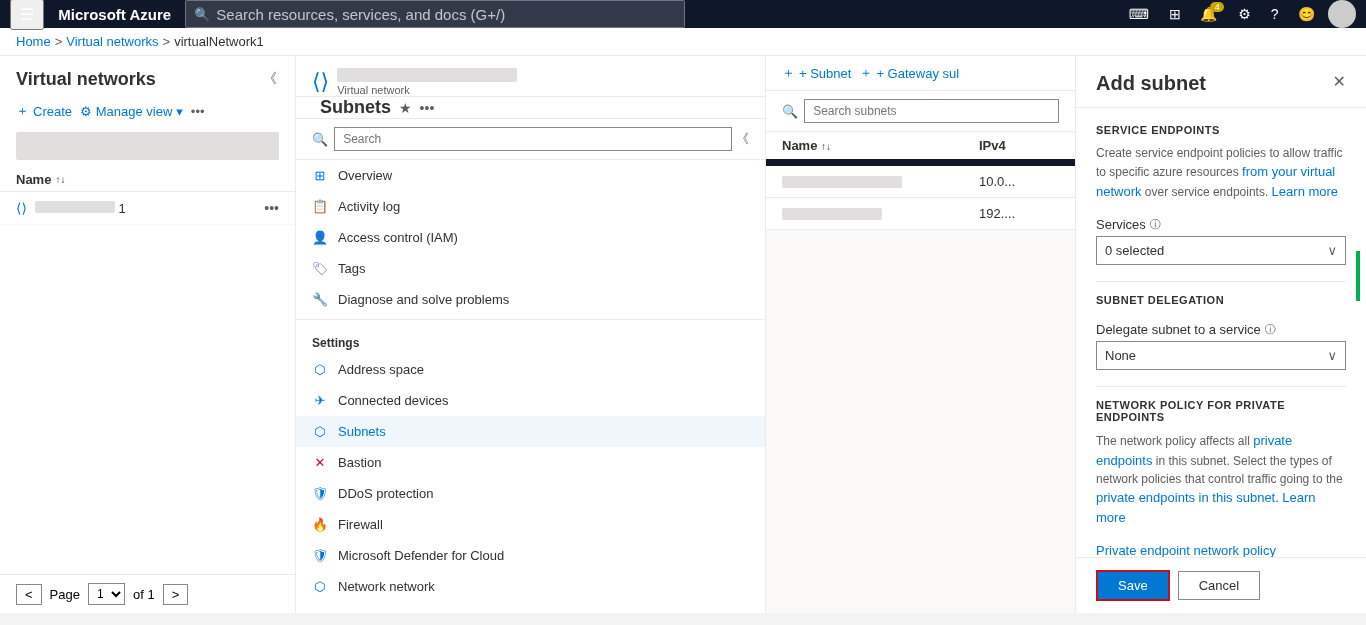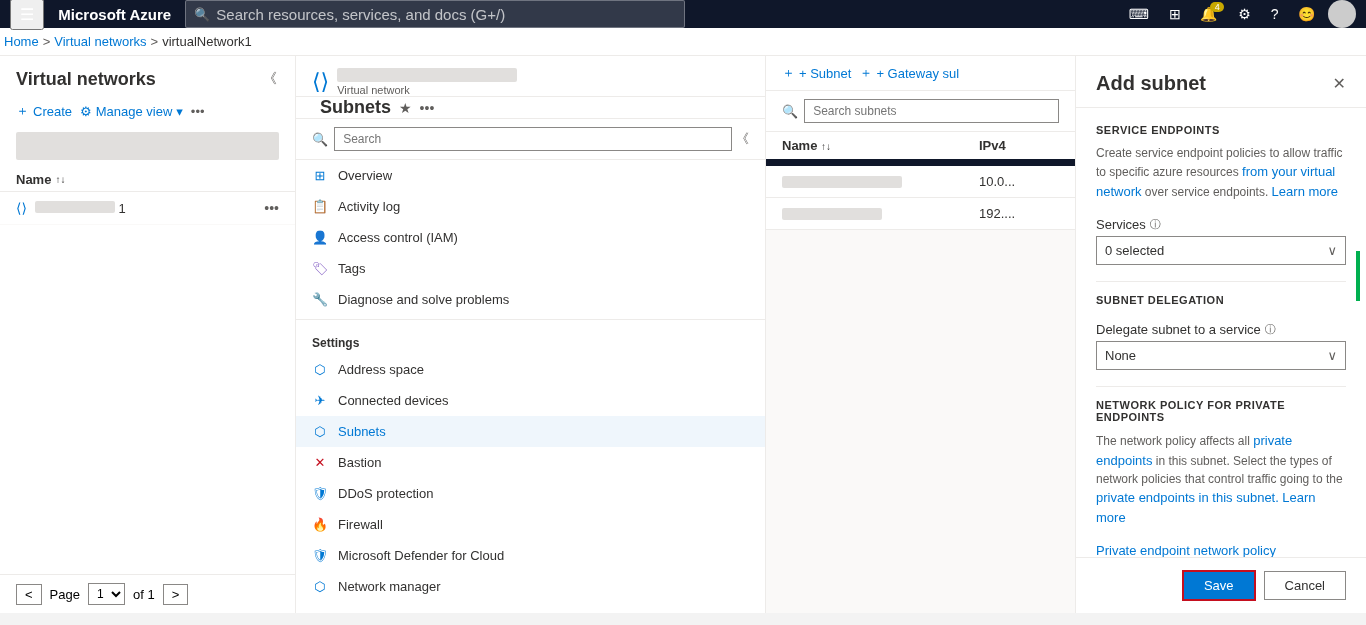--- a/index.html
+++ b/index.html
@@ -62,21 +62,21 @@
     .nav-avatar {
       width: 28px; height: 28px;
       border-radius: 50%;
       background: #ccc;
       cursor: pointer;
     }
 
     
     .breadcrumb {
       background: #fff;
-      padding: 6px 4px;
+      padding: 6px 16px;
       font-size: 12px;
       color: #0078d4;
       display: flex;
       align-items: center;
       gap: 4px;
       border-bottom: 1px solid #edebe9;
     }
     .breadcrumb span { color: #605e5c; }
     .breadcrumb a { color: #0078d4; text-decoration: none; cursor: pointer; }
     .breadcrumb-sep { color: #605e5c; }
@@ -270,21 +270,21 @@
       flex: 1;
       background: #fff;
       display: flex;
       flex-direction: column;
       overflow: hidden;
       position: relative;
     }
     .right-panel-header {
       padding: 16px 20px 12px;
       display: flex;
-      align-items: center;
+      align-items: flex-start;
       justify-content: space-between;
       border-bottom: 1px solid #edebe9;
     }
     .right-panel-title { font-size: 20px; font-weight: 600; color: #323130; }
     .close-btn { cursor: pointer; border: none; background: none; font-size: 16px; color: #605e5c; }
     .right-panel-content { flex: 1; overflow-y: auto; padding: 16px 20px; }
     .section-header-label {
       font-size: 11px;
       font-weight: 700;
       color: #323130;
@@ -325,21 +325,20 @@
     .dropdown.focused { border-color: #0078d4; border-width: 2px; }
     .chevron { color: #605e5c; }
     .section-divider { height: 1px; background: #edebe9; margin: 12px 0; }
     .right-panel-footer {
       padding: 12px 20px;
       border-top: 1px solid #edebe9;
       display: flex;
       align-items: center;
       gap: 8px;
       background: #fff;
-      justify-content: flex-end;
     }
     .btn-save {
       background: #0078d4;
       color: white;
       border: 2px solid #c50f1f;
       padding: 6px 20px;
       cursor: pointer;
       font-size: 13px;
       font-weight: 500;
     }
@@ -499,21 +498,21 @@
       <div class="nav-item">
         <span class="nav-item-icon" style="color:#e74c3c;">🔥</span>
         <span>Firewall</span>
       </div>
       <div class="nav-item">
         <span class="nav-item-icon" style="color:#0078d4;">🛡</span>
         <span>Microsoft Defender for Cloud</span>
       </div>
       <div class="nav-item">
         <span class="nav-item-icon" style="color:#0078d4;">⬡</span>
-        <span>Network manager</span>
+        <span>Network network</span>
       </div>
     </div>
   </div>
 
   <div class="subnets-panel">
     <div class="subnets-toolbar">
       <button class="subnet-btn">
         <span>＋</span>
         <span>+ Subnet</span>
       </button>

